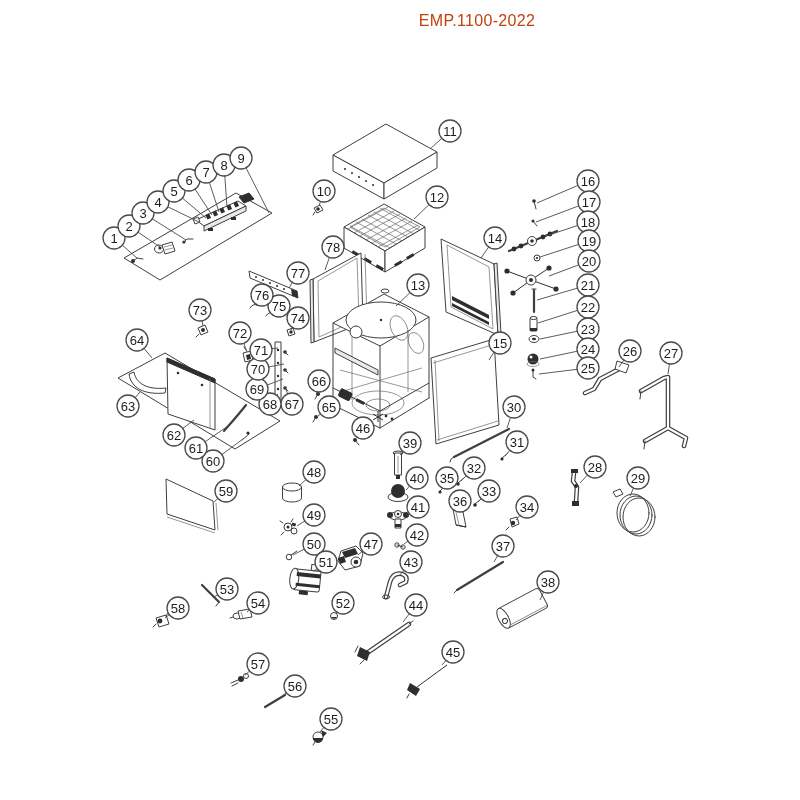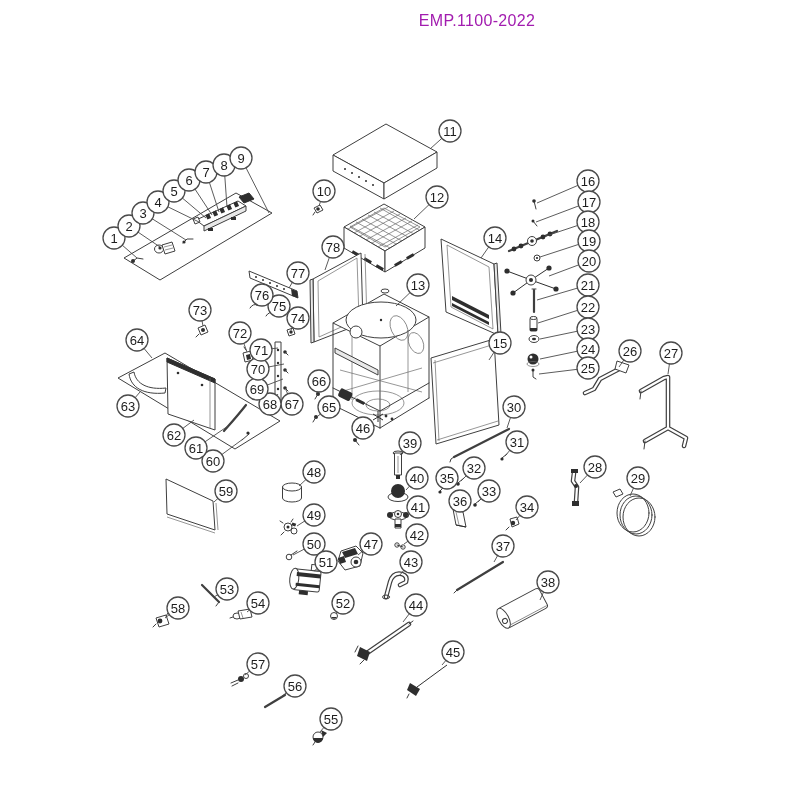--- a/index.html
+++ b/index.html
@@ -1,17 +1,17 @@
 <!DOCTYPE html>
 <html><head>
 <meta charset="utf-8">
 <style>
   html,body{margin:0;padding:0;background:#fff;}
   body{width:800px;height:800px;position:relative;font-family:"Liberation Sans",sans-serif;overflow:hidden;}
-  .title{position:absolute;top:12px;left:477px;transform:translateX(-50%);font-size:16px;color:#a21caf;letter-spacing:.3px;white-space:nowrap;}
+  .title{position:absolute;top:12px;left:477px;transform:translateX(-50%);font-size:16px;color:#c2410c;letter-spacing:.3px;white-space:nowrap;}
   svg{position:absolute;top:0;left:0;}
   .ln{stroke:#3f3f3f;stroke-width:1;fill:none;stroke-linejoin:round;stroke-linecap:round;}
   .fw{fill:#fff;stroke:#3f3f3f;stroke-width:1;stroke-linejoin:round;}
   .fg{fill:#e8e8e8;stroke:#3f3f3f;stroke-width:1;stroke-linejoin:round;}
   .dk{fill:#2e2e2e;stroke:none;}
   .dks{fill:#2e2e2e;stroke:#2e2e2e;stroke-width:1;}
   .thin{stroke:#6a6a6a;stroke-width:.7;fill:none;}
   .tube{stroke:#3f3f3f;stroke-width:4.6;fill:none;stroke-linejoin:round;stroke-linecap:round;}
   .tubein{stroke:#fff;stroke-width:2.2;fill:none;stroke-linejoin:round;stroke-linecap:round;}
   .rod{stroke:#3f3f3f;stroke-width:2.2;fill:none;stroke-linecap:round;}

